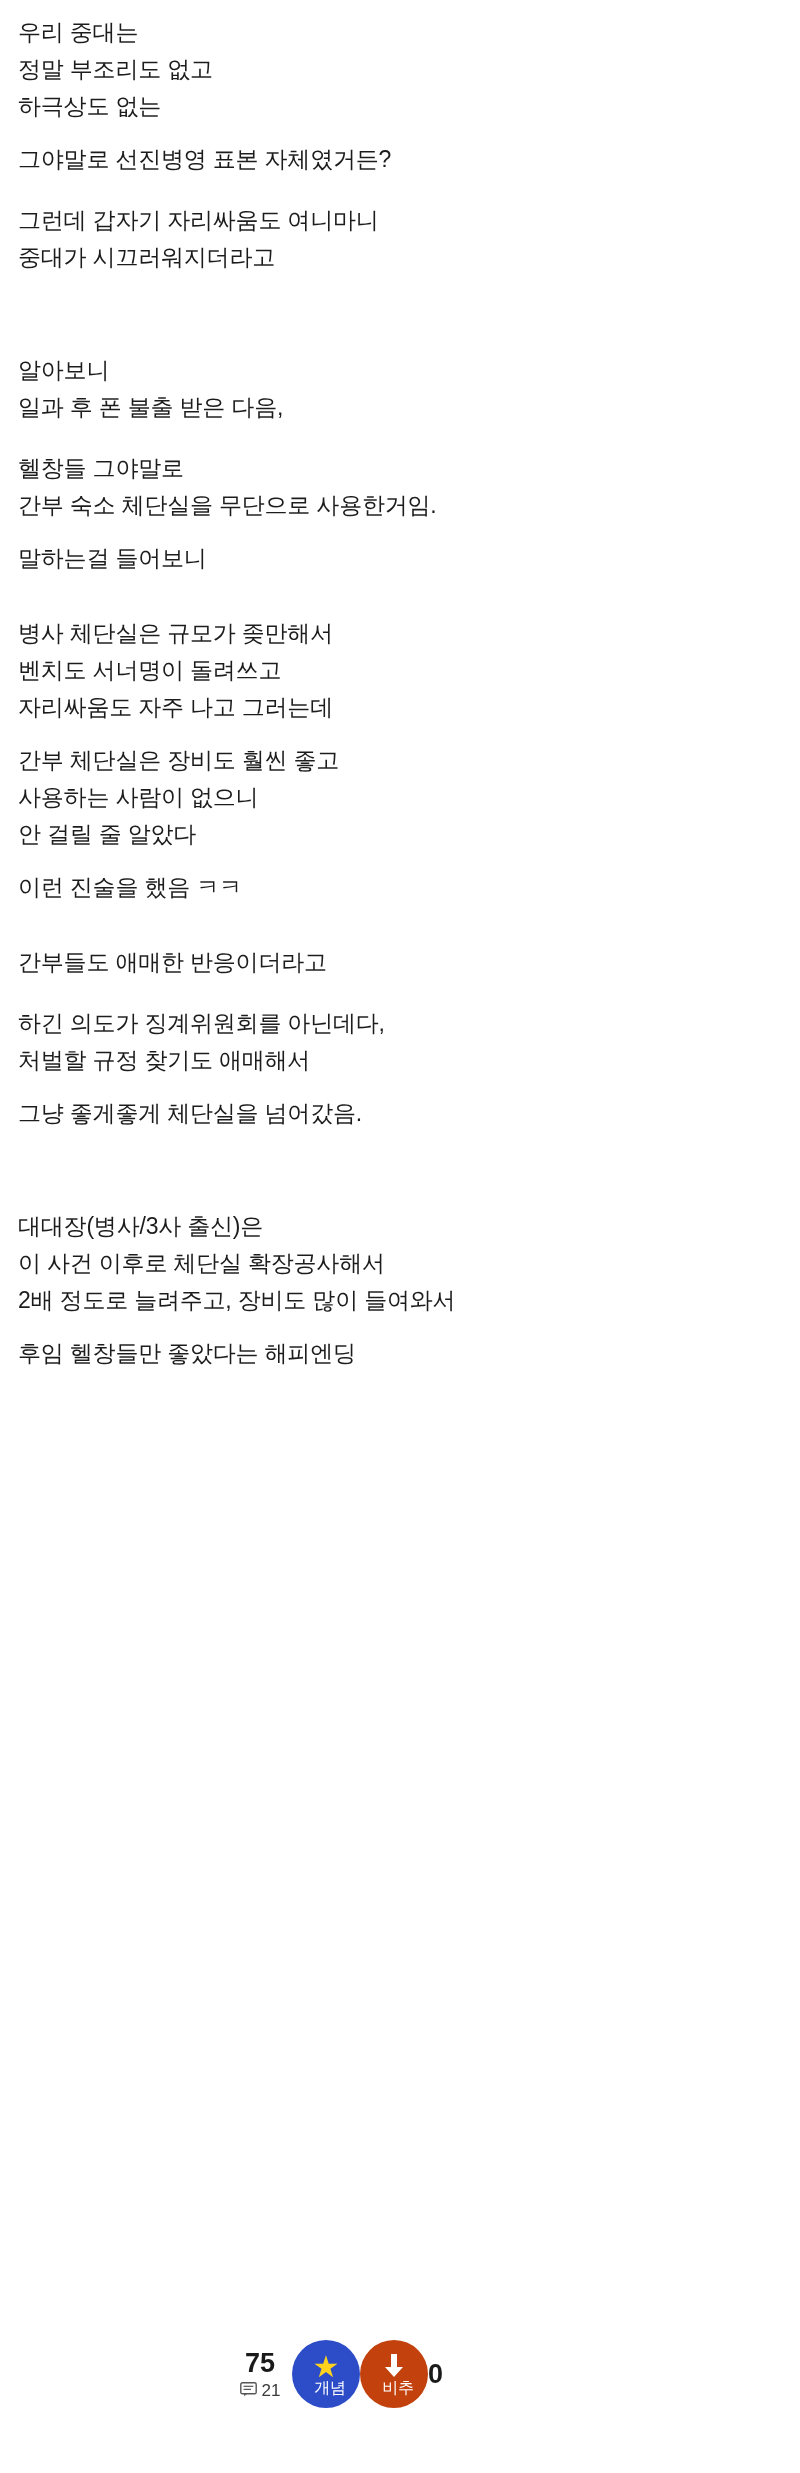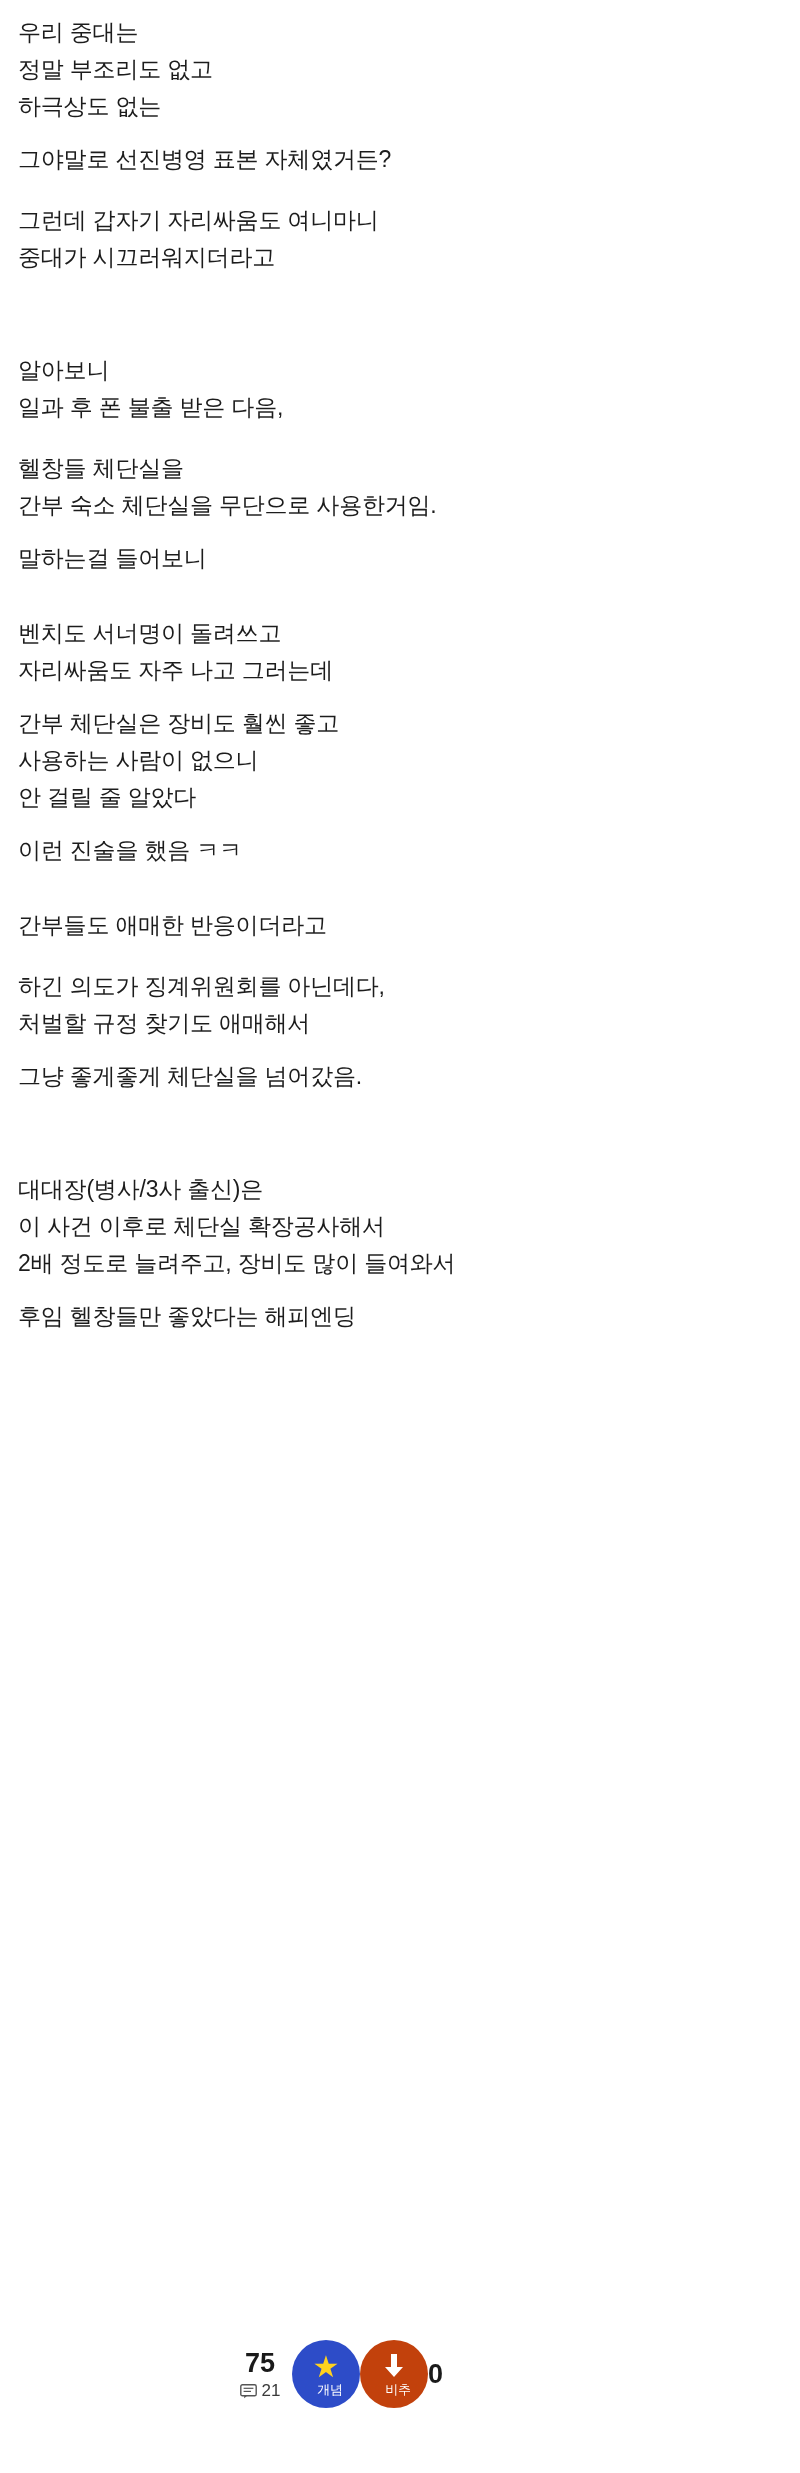--- a/index.html
+++ b/index.html
@@ -61,21 +61,21 @@
     min-width: 64px;
   }
   .vote-count {
     font-size: 27px;
     font-weight: bold;
     color: #1a1a1a;
     line-height: 1.1;
   }
   .comment-row {
     display: flex;
-    align-items: flex-end;
+    align-items: flex-start;
     gap: 5px;
     margin-top: 4px;
   }
   .comment-icon {
     width: 17px;
     height: 15px;
     display: inline-block;
     position: relative;
   }
   .comment-icon svg { display: block; }
@@ -100,21 +100,21 @@
   }
   .btn-down {
     background: #c2410c;
   }
   .btn-label {
     position: absolute;
     bottom: 9px;
     left: 8px;
     right: 0;
     text-align: center;
-    font-size: 13px;
+    font-size: 16px;
     color: #ffffff;
     letter-spacing: -0.3px;
   }
   .star-glyph {
     font-size: 30px;
     line-height: 1;
     color: #ffd21e;
     margin-bottom: 8px;
     margin-top: -6px;
   }
@@ -141,25 +141,26 @@
       <div class="line text">하극상도 없는</div>
       <div class="line gap-16"></div>
       <div class="line text">그야말로 선진병영 표본 자체였거든?</div>
       <div class="line gap-24"></div>
       <div class="line text">그런데 갑자기 자리싸움도 여니마니</div>
       <div class="line text">중대가 시끄러워지더라고</div>
       <div class="line gap-76"></div>
       <div class="line text">알아보니</div>
       <div class="line text">일과 후 폰 불출 받은 다음,</div>
       <div class="line gap-24"></div>
-      <div class="line text">헬창들 체단실을</div>
+      <div class="line text">헬창들 그야말로</div>
       <div class="line text">간부 숙소 체단실을 무단으로 사용한거임.</div>
       <div class="line gap-16"></div>
       <div class="line text">말하는걸 들어보니</div>
       <div class="line gap-38"></div>
+      <div class="line text">병사 체단실은 규모가 좆만해서</div>
       <div class="line text">벤치도 서너명이 돌려쓰고</div>
       <div class="line text">자리싸움도 자주 나고 그러는데</div>
       <div class="line gap-16"></div>
       <div class="line text">간부 체단실은 장비도 훨씬 좋고</div>
       <div class="line text">사용하는 사람이 없으니</div>
       <div class="line text">안 걸릴 줄 알았다</div>
       <div class="line gap-16"></div>
       <div class="line text">이런 진술을 했음 ㅋㅋ</div>
       <div class="line gap-38"></div>
       <div class="line text">간부들도 애매한 반응이더라고</div>

